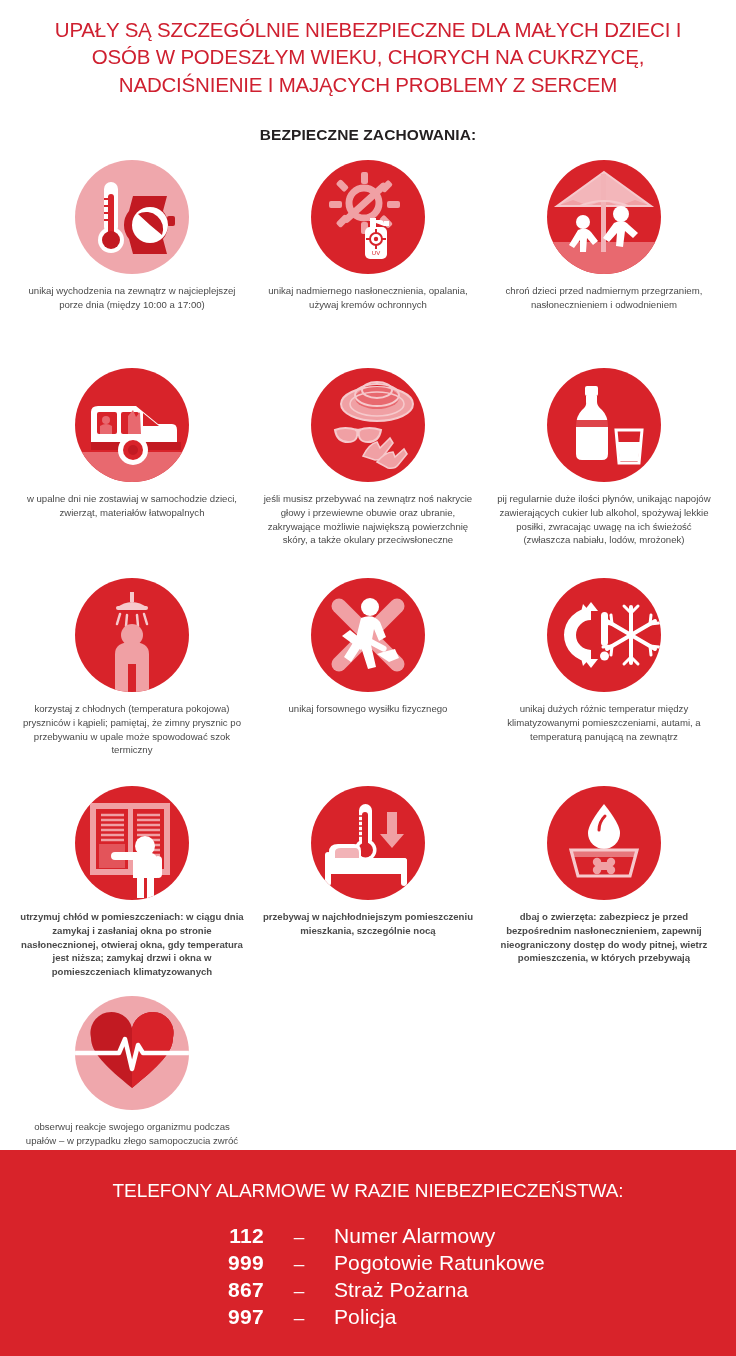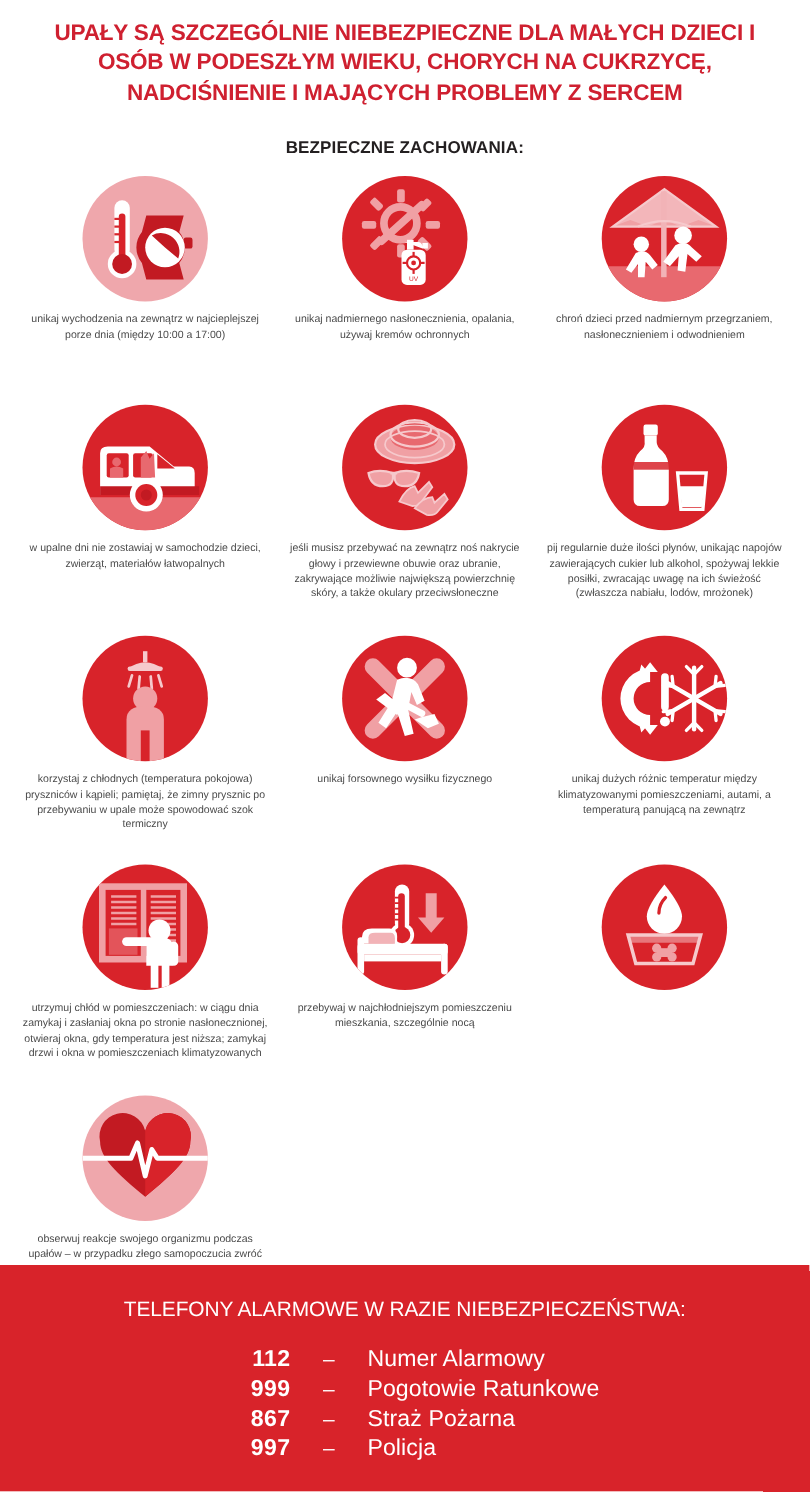--- a/index.html
+++ b/index.html
@@ -17,21 +17,21 @@
     background: #ffffff;
   }
 
   
   .header {
     padding: 16px 28px 0 28px;
     text-align: center;
   }
   .header-title {
     color: #cf2030;
-    font-weight: bold;
+    font-weight: normal;
     font-size: 20.5px;
     line-height: 1.34;
     letter-spacing: -0.2px;
     text-transform: uppercase;
     text-align: center;
   }
   .section-title {
     margin-top: 28px;
     text-align: center;
     color: #231f20;
@@ -50,21 +50,21 @@
   .cell {
     width: 33.3333%;
     display: flex;
     flex-direction: column;
     align-items: center;
     margin-bottom: 8px;
   }
   .cell.row-h1 { height: 200px; }
   .cell.row-h2 { height: 202px; }
   .cell.row-h3 { height: 200px; }
-  .cell.row-h4 { height: 202px; }
+  .cell.row-h4 { height: 202px; font-weight: bold; }
   .cell.row-h5 { height: 190px; }
 
   .badge {
     width: 114px;
     height: 114px;
     border-radius: 50%;
     background: #d8232a;
     position: relative;
     overflow: hidden;
     flex: none;
@@ -444,20 +444,21 @@
           <path d="M24 64 h66 l-2 7 h-62 z" fill="#f6c9cc" opacity=".5"></path>
           <g fill="#f0a0a4">
             <circle cx="50" cy="76" r="4.2"></circle>
             <circle cx="64" cy="76" r="4.2"></circle>
             <circle cx="50" cy="84" r="4.2"></circle>
             <circle cx="64" cy="84" r="4.2"></circle>
             <rect x="50" y="76" width="14" height="8"></rect>
           </g>
         </svg>
       </div>
+      <div class="caption">dbaj o zwierzęta: zabezpiecz je przed bezpośrednim nasłonecznieniem, zapewnij nieograniczony dostęp do wody pitnej, wietrz pomieszczenia, w których przebywają</div>
     </div>
 
     <div class="cell row-h5">
       <div class="badge pale">
         <svg class="ic" viewBox="0 0 114 114">
           <path d="M57 92 C 30 70 16 56 16 42 a19 19 0 0 1 41 -10 a19 19 0 0 1 41 10 c0 14 -14 28 -41 50 z" fill="#c21a22"></path>
           <path d="M57 32 a19 19 0 0 1 41 10 c0 14 -14 28 -41 50 z" fill="#d8232a"></path>
           <path d="M0 57 h44 l6 -14 l7 30 l6 -24 l5 8 h46" fill="none" stroke="#fff" stroke-width="4.5" stroke-linejoin="round" stroke-linecap="round"></path>
         </svg>
       </div>

